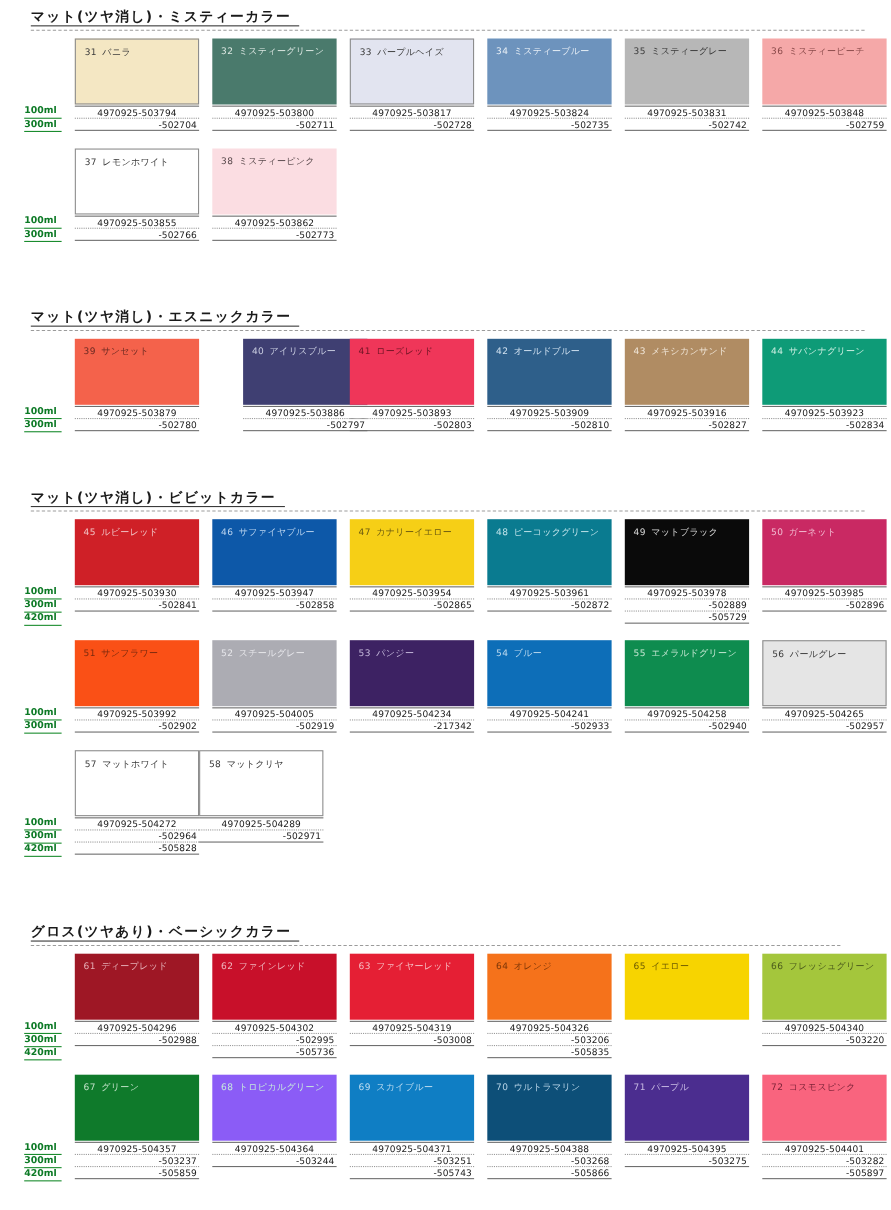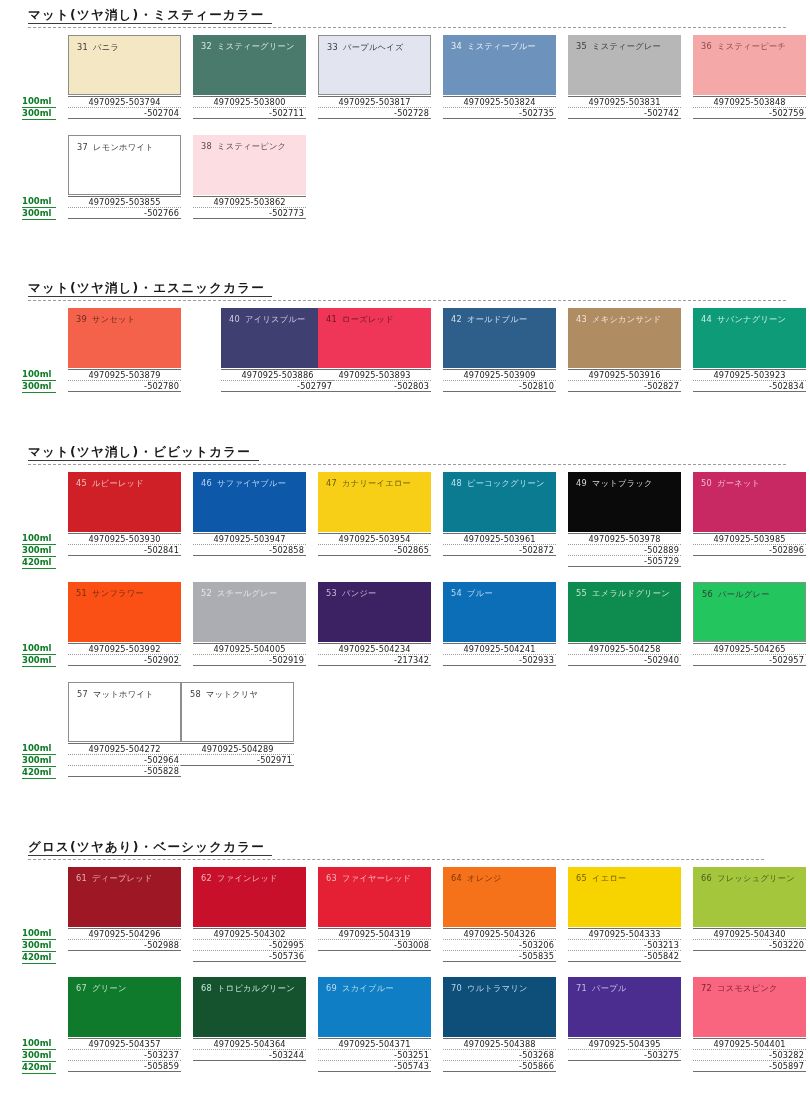--- a/index.html
+++ b/index.html
@@ -369,21 +369,21 @@
         <div class="cell" style="left: 500px; top: 0px;">
           <div class="chip" style="background: rgb(14, 140, 79);">
             <div class="chip-label" style="color: rgb(197, 230, 210);"><span class="num">55</span><span>エメラルドグリーン</span></div>
           </div>
           <div class="codes">
             <div class="code first">4970925-504258</div>
             <div class="code dsh last">-502940</div>
           </div>
         </div>
         <div class="cell" style="left: 625px; top: 0px;">
-          <div class="chip bordered" style="background: #22c55e;">
+          <div class="chip bordered" style="background: #e5e5e5;">
             <div class="chip-label" style="color: rgb(58, 58, 58);"><span class="num">56</span><span>パールグレー</span></div>
           </div>
           <div class="codes">
             <div class="code first">4970925-504265</div>
             <div class="code dsh last">-502957</div>
           </div>
         </div>
       </div>
     </div>
     <div class="row" style="position: absolute; left: 0px; top: 682px; width: 810px; height: 104px;">
@@ -461,25 +461,20 @@
           <div class="codes">
             <div class="code first">4970925-504326</div>
             <div class="code dsh">-503206</div>
             <div class="code dsh last">-505835</div>
           </div>
         </div>
         <div class="cell" style="left: 500px; top: 0px;">
           <div class="chip" style="background: rgb(247, 212, 0);">
             <div class="chip-label" style="color: rgb(110, 92, 0);"><span class="num">65</span><span>イエロー</span></div>
           </div>
-          <div class="codes">
-            <div class="code first">4970925-504333</div>
-            <div class="code dsh">-503213</div>
-            <div class="code dsh last">-505842</div>
-          </div>
         </div>
         <div class="cell" style="left: 625px; top: 0px;">
           <div class="chip" style="background: rgb(164, 198, 60);">
             <div class="chip-label" style="color: rgb(76, 92, 28);"><span class="num">66</span><span>フレッシュグリーン</span></div>
           </div>
           <div class="codes">
             <div class="code first">4970925-504340</div>
             <div class="code dsh last">-503220</div>
           </div>
         </div>
@@ -496,21 +491,21 @@
           <div class="chip" style="background: rgb(15, 122, 43);">
             <div class="chip-label" style="color: rgb(192, 224, 198);"><span class="num">67</span><span>グリーン</span></div>
           </div>
           <div class="codes">
             <div class="code first">4970925-504357</div>
             <div class="code dsh">-503237</div>
             <div class="code dsh last">-505859</div>
           </div>
         </div>
         <div class="cell" style="left: 125px; top: 0px;">
-          <div class="chip" style="background: #14532d; padding-left: 36px;">
+          <div class="chip" style="background: #8b5cf6; padding-left: 36px;">
             <div class="chip-label" style="color: rgb(197, 233, 220);"><span class="num">68</span><span>トロピカルグリーン</span></div>
           </div>
           <div class="codes">
             <div class="code first">4970925-504364</div>
             <div class="code dsh last">-503244</div>
           </div>
         </div>
         <div class="cell" style="left: 250px; top: 0px;">
           <div class="chip" style="background: rgb(15, 126, 196);">
             <div class="chip-label" style="color: rgb(189, 220, 240);"><span class="num">69</span><span>スカイブルー</span></div>

